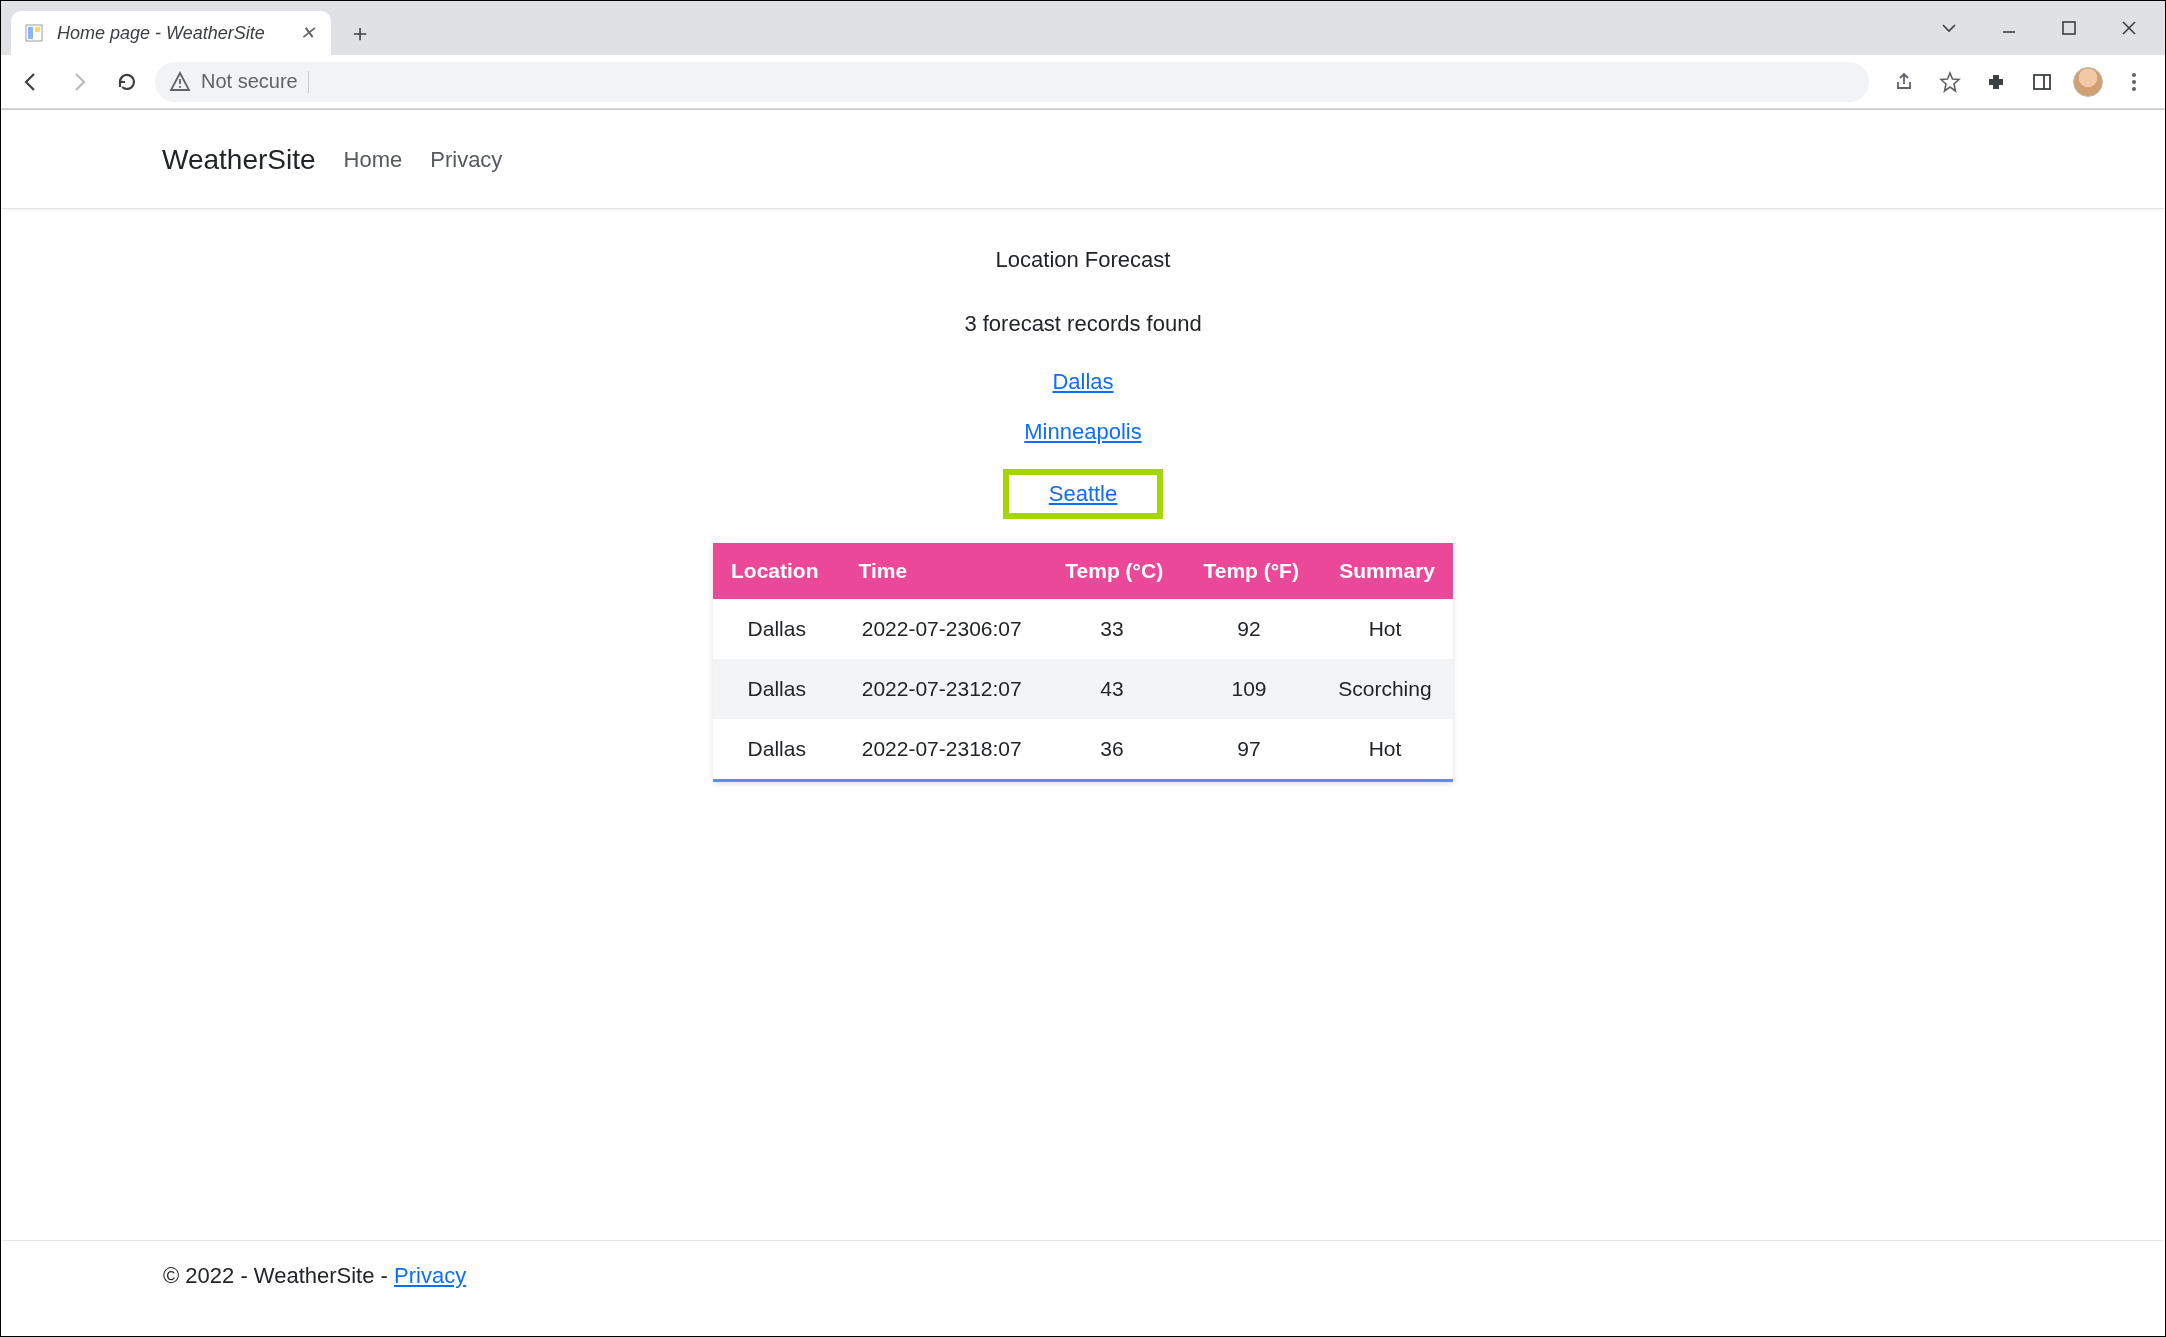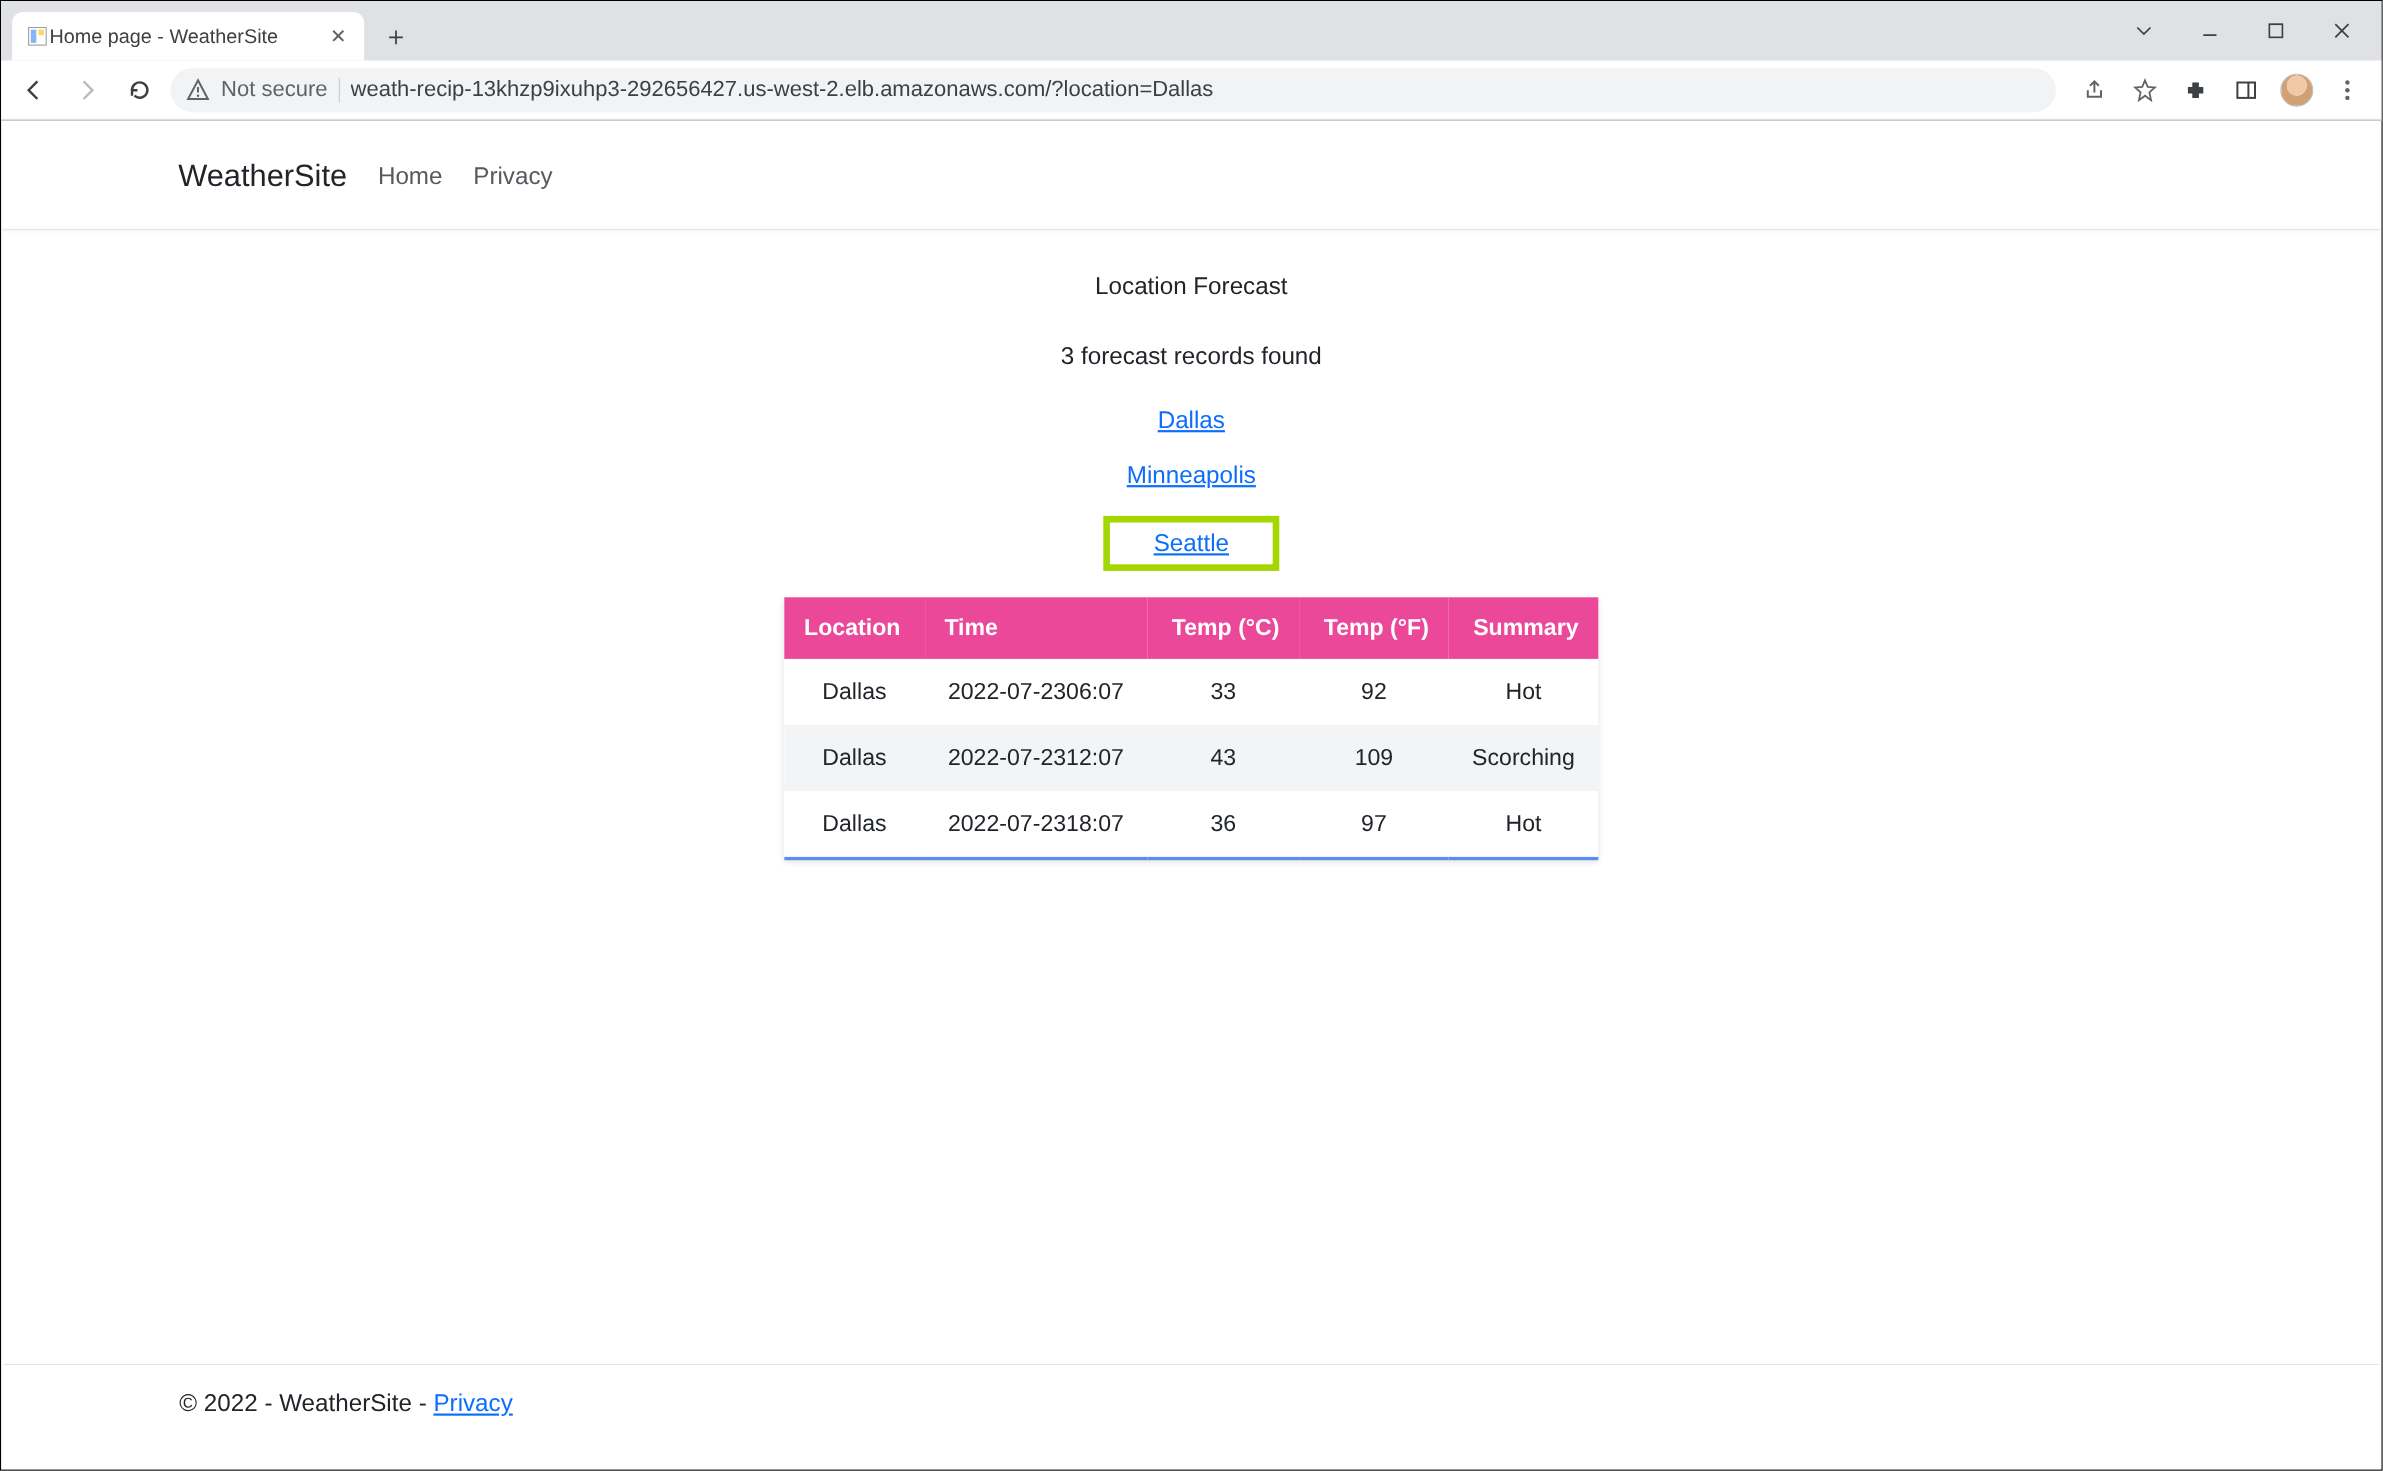--- a/index.html
+++ b/index.html
@@ -30,21 +30,22 @@
     background: #fff;
     height: 44px;
     min-width: 320px;
     border-radius: 10px 10px 0 0;
     display: flex;
     align-items: center;
     padding: 0 12px;
     font-size: 18px;
     color: #3c4043;
     position: relative;
-    gap: 0;
+    gap: 12px;
+    font-style: italic;
   }
   .tab .favicon {
     width: 22px; height: 22px;
     display: inline-flex; align-items: center; justify-content: center;
     color: #6b7075;
   }
   .tab .tab-title { flex: 1; white-space: nowrap; overflow: hidden; text-overflow: ellipsis; }
   .tab .close-x { font-size: 18px; color: #5f6368; cursor: pointer; padding: 2px 4px; }
   .new-tab {
     width: 38px; height: 38px; margin-left: 10px; margin-bottom: 3px;
@@ -232,21 +233,20 @@
     <div class="addr-bar">
       <span class="warn-icon">
         <svg width="22" height="22" viewBox="0 0 22 22">
             <path d="M11 2 L20 19 L2 19 Z" fill="none" stroke="#5f6368" stroke-width="1.8"></path>
             <line x1="11" y1="8" x2="11" y2="13" stroke="#5f6368" stroke-width="1.8"></line>
             <circle cx="11" cy="16" r="1.1" fill="#5f6368"></circle>
           </svg>
       </span>
       <span class="not-secure">Not secure</span>
       <span class="sep"></span>
-      <span class="url">weath-recip-13khzp9ixuhp3-292656427.us-west-2.elb.amazonaws.com/?location=Dallas</span>
     </div>
 
     <div class="right-icons">
       <div class="tool-btn">
         <svg width="22" height="22" viewBox="0 0 22 22">
             <path d="M5 11 v6 h12 v-6 M11 3 v10 M7 7 l4 -4 l4 4" fill="none" stroke="#5f6368" stroke-width="1.8"></path>
           </svg>
       </div>
       <div class="tool-btn">
         <svg width="22" height="22" viewBox="0 0 22 22">

